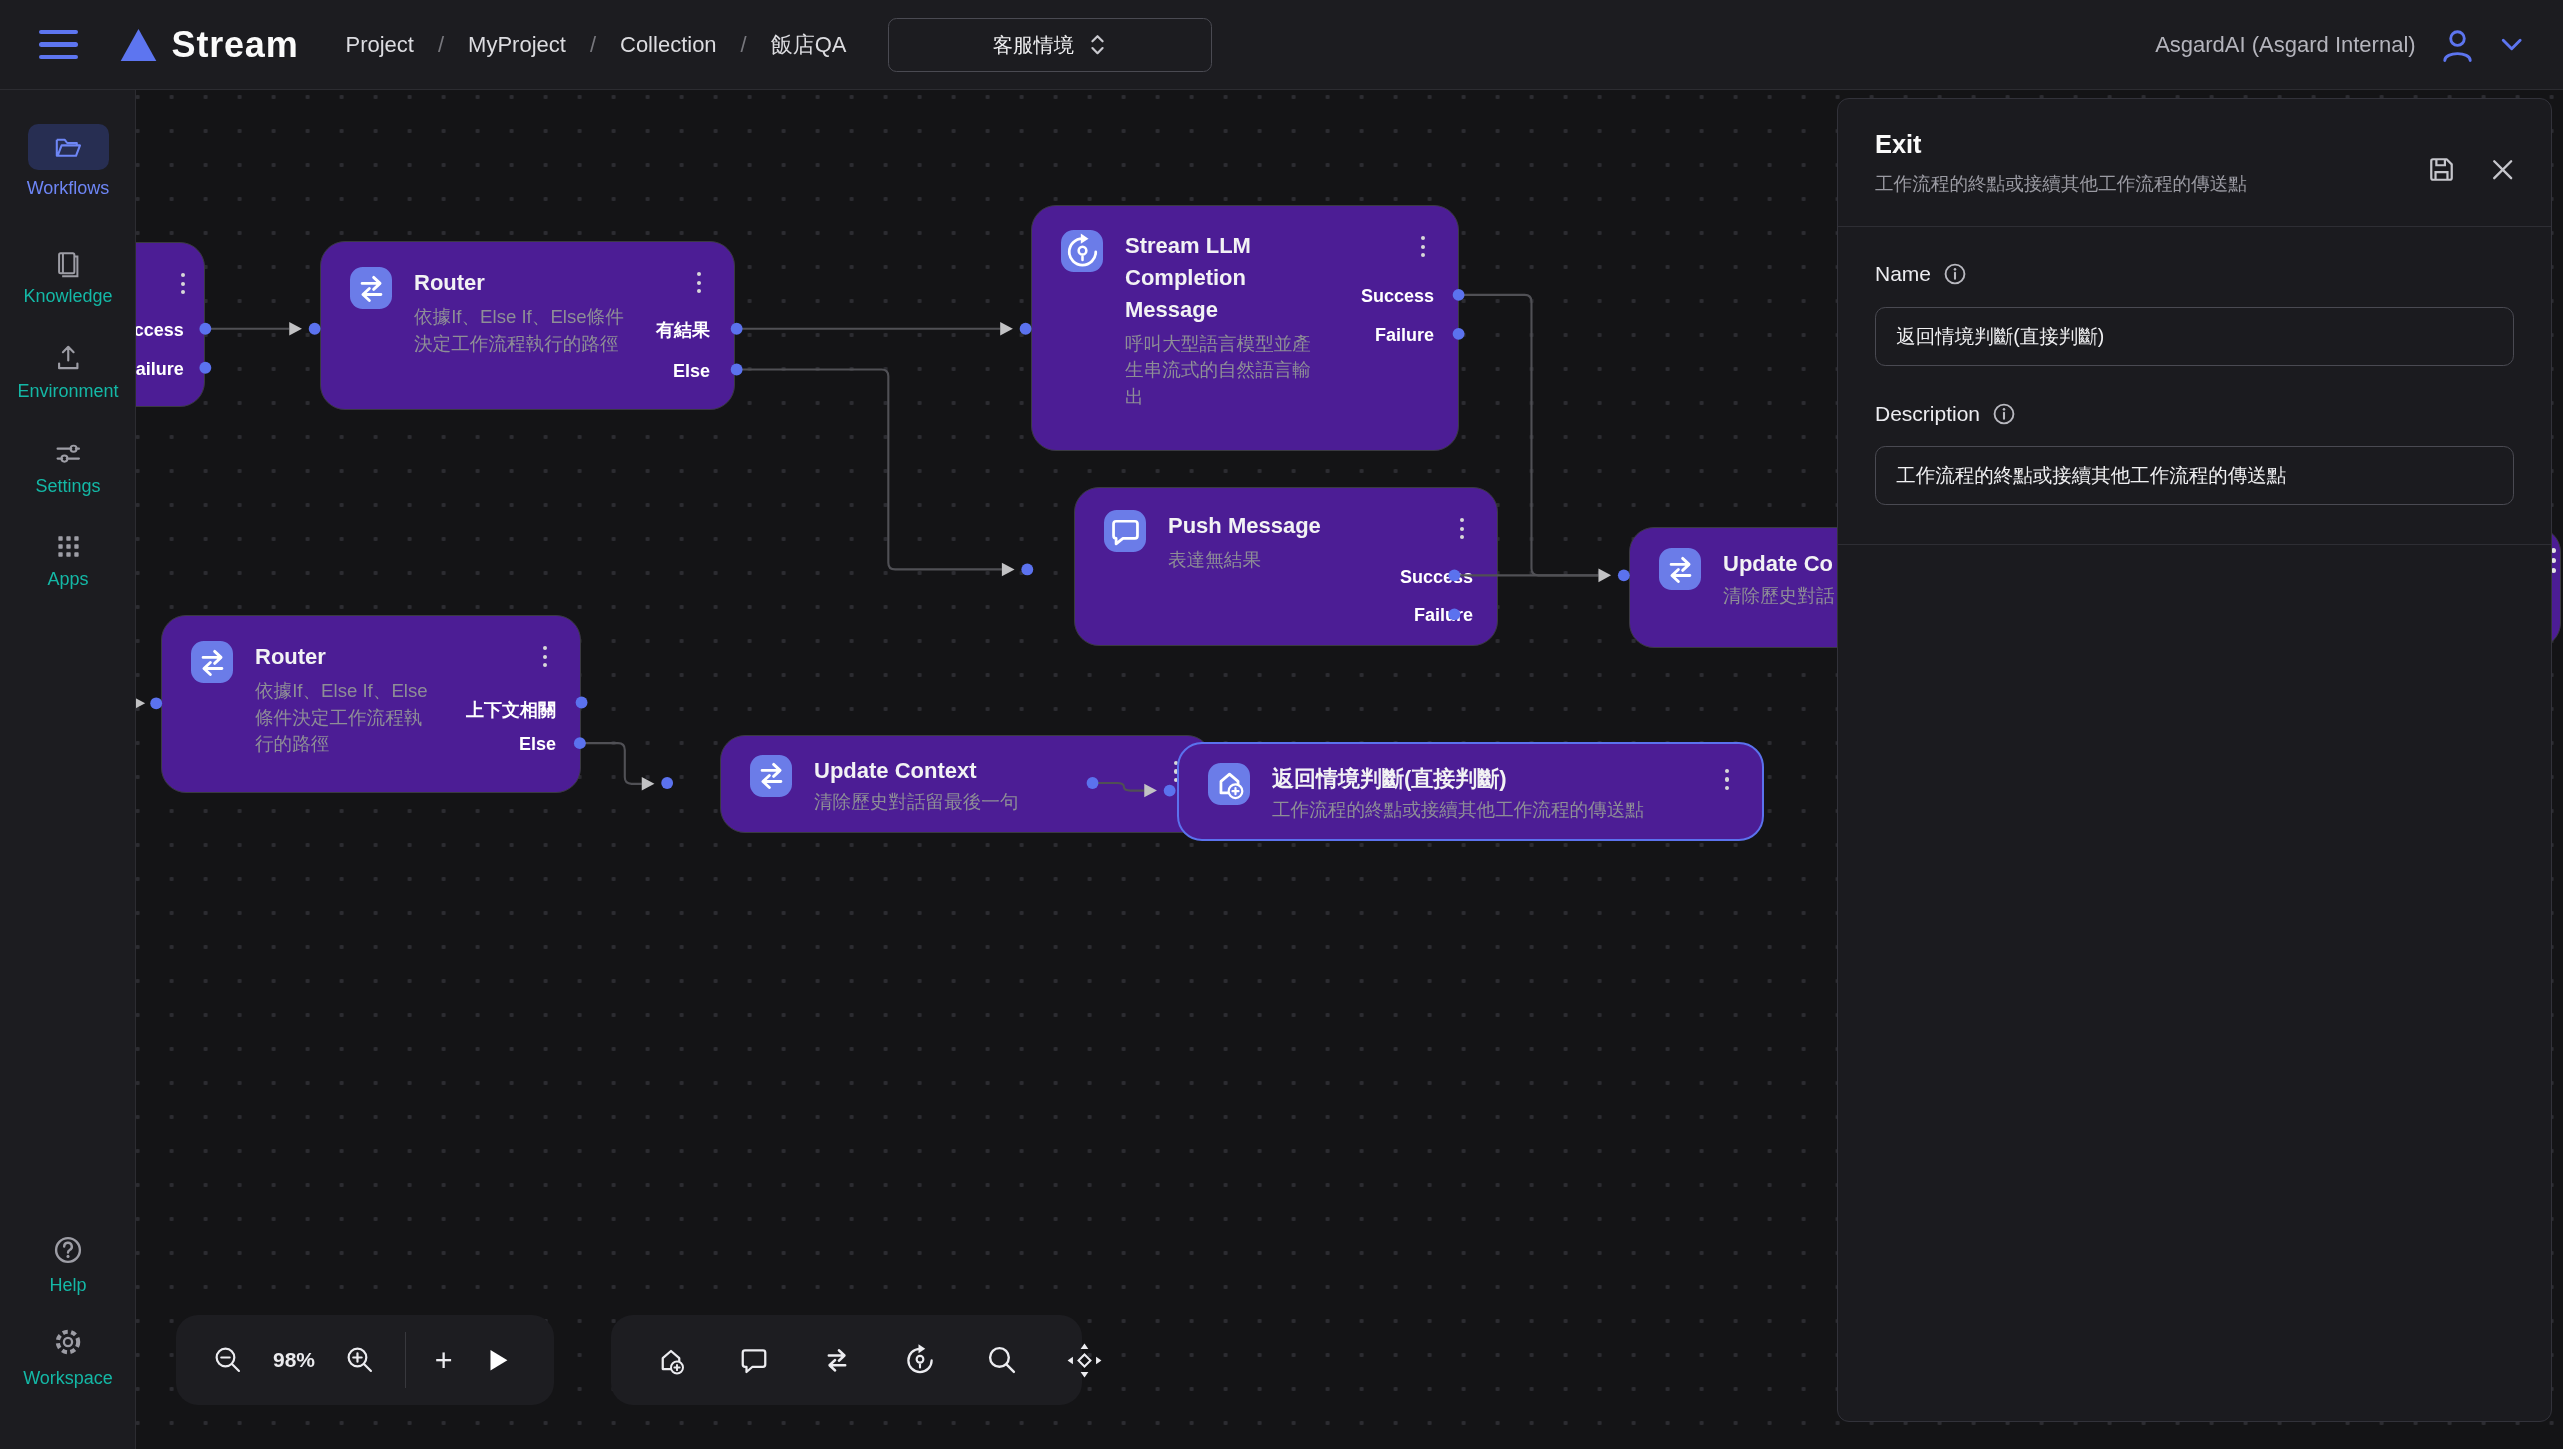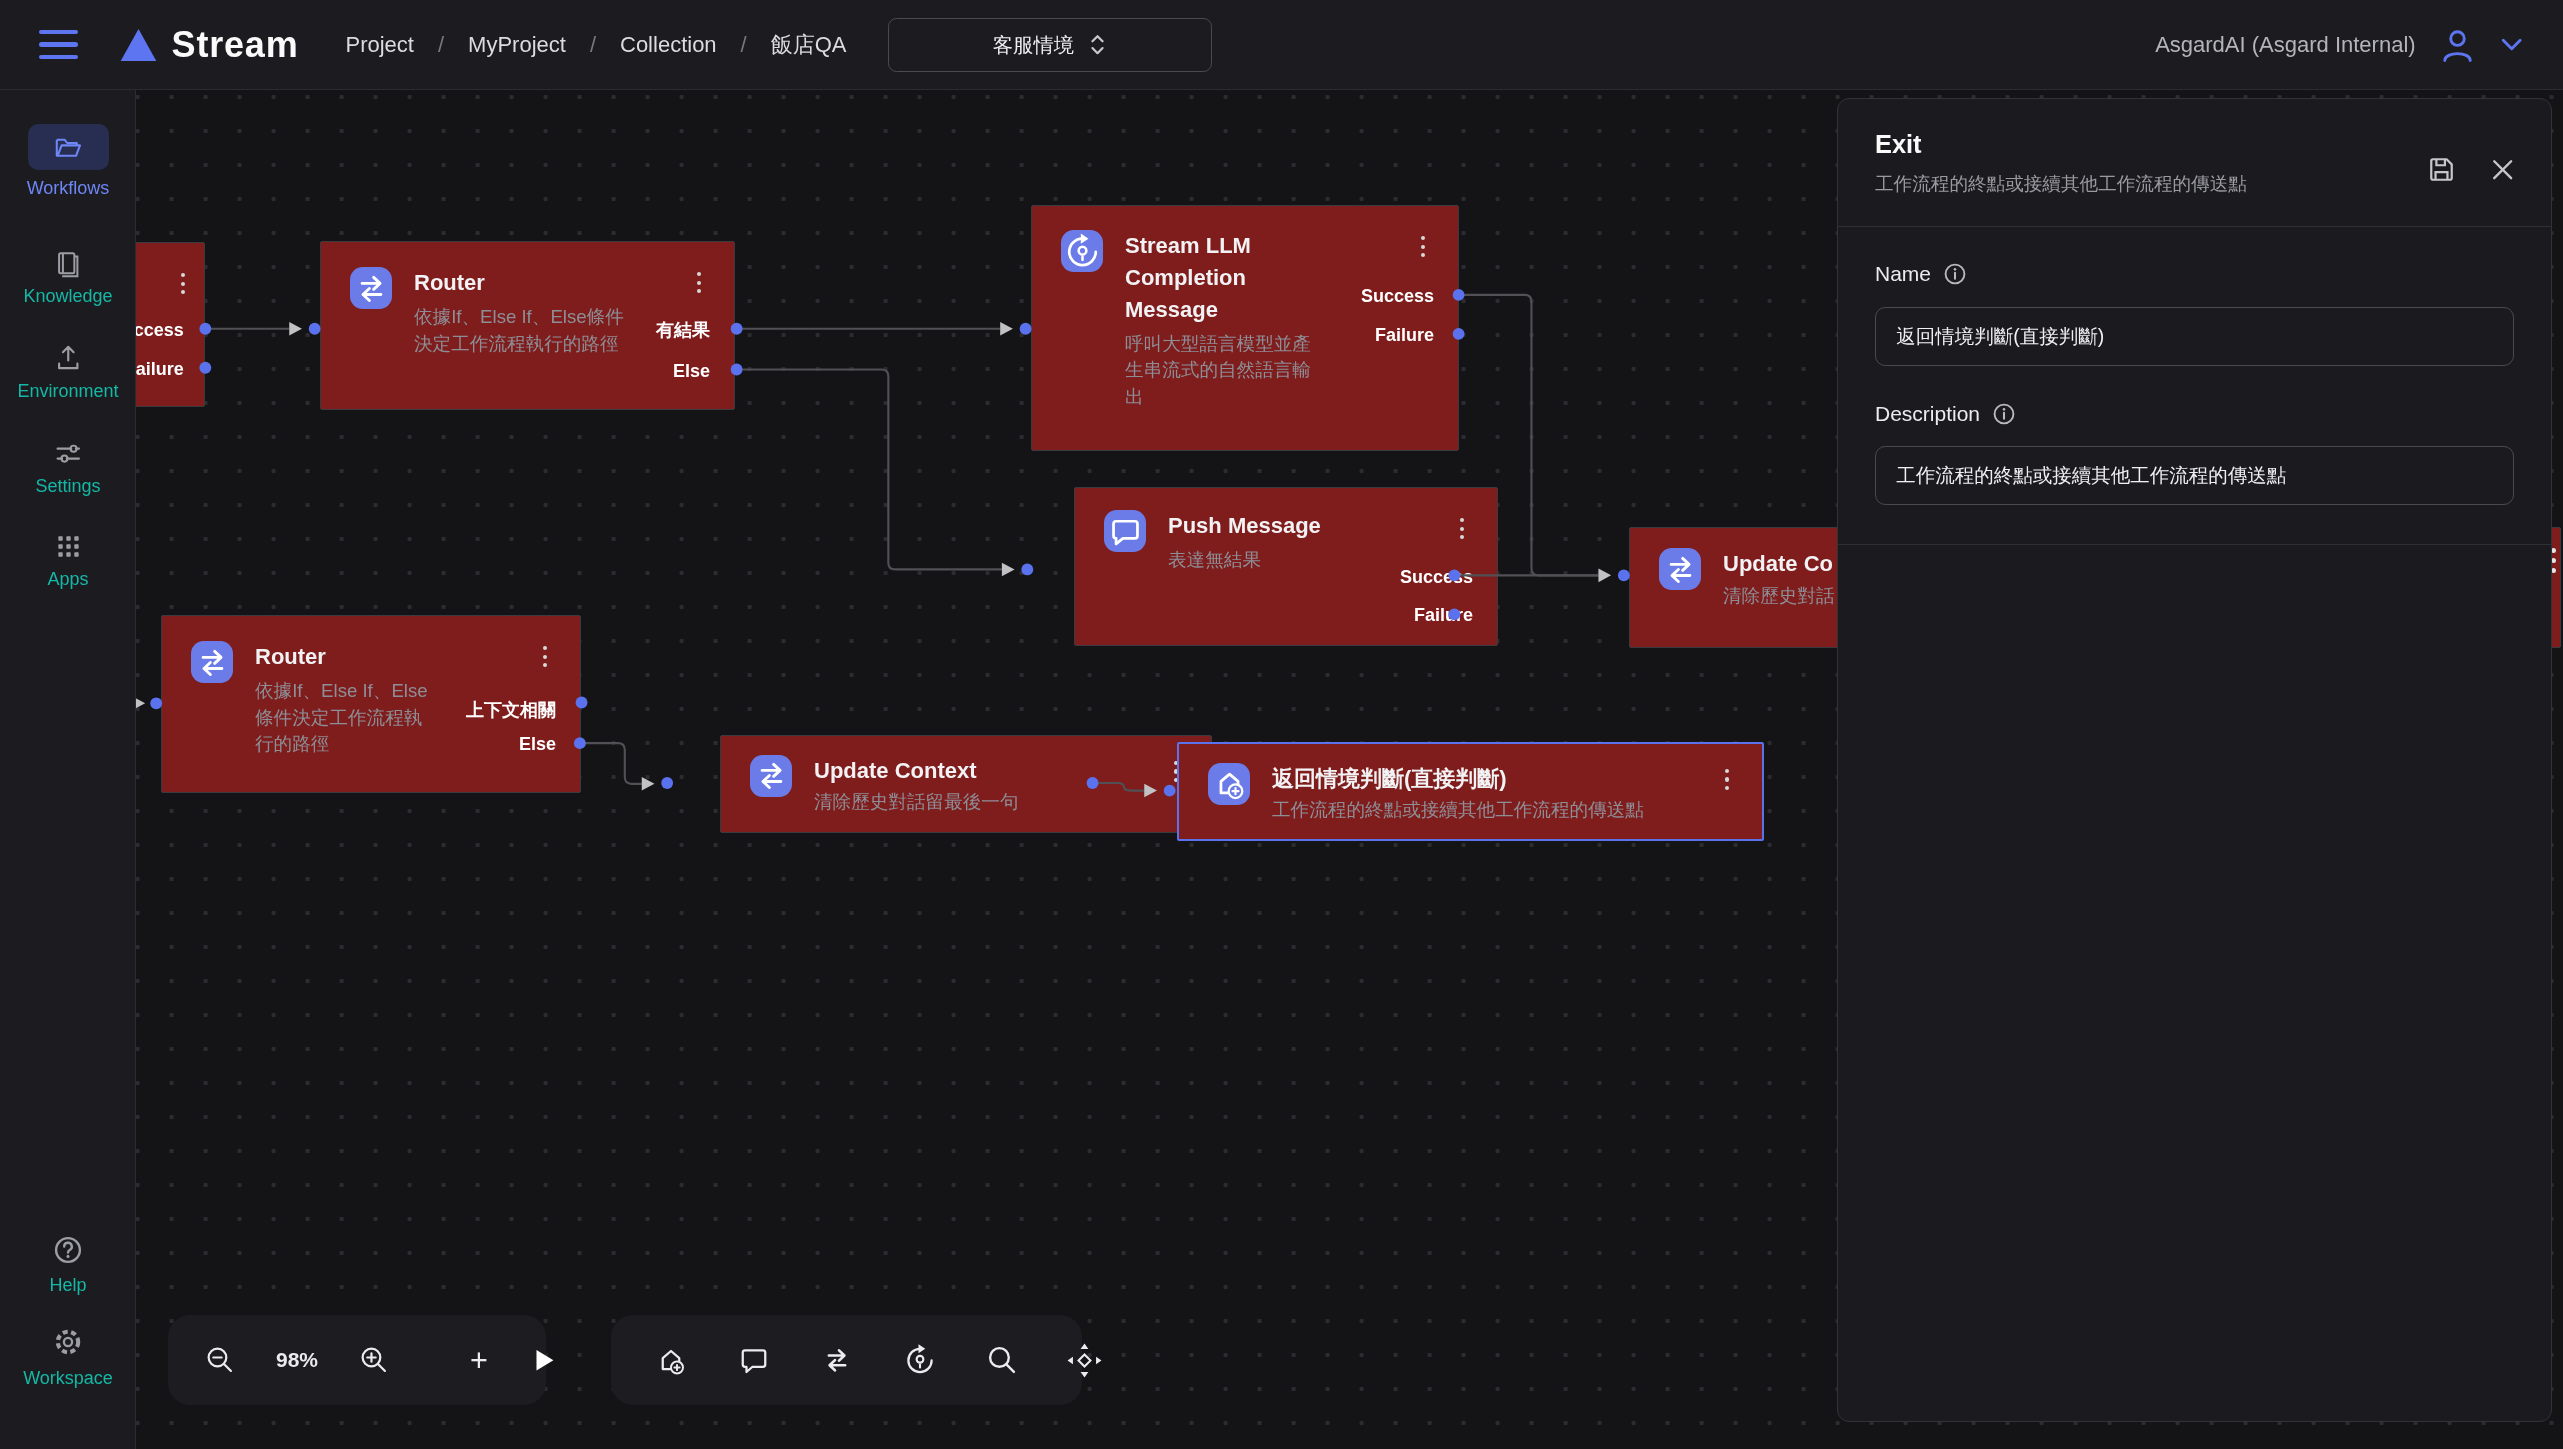--- a/index.html
+++ b/index.html
@@ -6,21 +6,21 @@
   html,body{width:2563px;height:1449px;overflow:hidden;}
   body{position:relative;background:#141416;color:#fff;}
 
   
   .canvas-dots{position:absolute;inset:0;z-index:0;
     background-image:radial-gradient(circle,#2c2c31 2px,transparent 2.4px);
     background-size:34px 34px;background-position:18.6px 12px;}
   #edges{position:absolute;inset:0;z-index:3;pointer-events:none;}
 
   
-  .node{position:absolute;z-index:2;background:#7f1d1d;border:1.3px solid #3a3a41;border-radius:2px;}
+  .node{position:absolute;z-index:2;background:#4c1d95;border:1.3px solid #3a3a41;border-radius:25px;}
   .node.selected{border:2.1px solid #5b72ee;}
   .node-main{display:flex;gap:22px;padding:25.4px 30.5px 22px 29px;align-items:flex-start;}
   .node-icon{width:42px;height:42px;border-radius:12.7px;background:#6b7ce8;display:flex;align-items:center;justify-content:center;flex:0 0 auto;}
   .node-title{font-size:22px;font-weight:600;color:#f2f2f4;line-height:1.45;}
   .node-desc{font-size:18.6px;color:#8e8e96;line-height:1.42;margin-top:5.1px;}
   .port-label{position:absolute;right:24px;height:24px;line-height:24px;font-size:18px;font-weight:700;color:#fff;white-space:nowrap;}
   .kebab{position:absolute;top:25.4px;right:22px;width:25.4px;height:30.5px;display:flex;flex-direction:column;align-items:center;justify-content:center;gap:4.2px;cursor:pointer;}
   .kebab i{width:4.2px;height:4.2px;border-radius:50%;background:#d8d8d8;}
 
   
@@ -48,21 +48,21 @@
   .panel-sub{font-size:18.6px;color:#9a9aa2;padding:12px 37px 0;}
   .panel-actions{position:absolute;top:56px;right:36px;display:flex;gap:34px;align-items:center;}
   .icon-btn{cursor:pointer;display:flex;align-items:center;justify-content:center;}
   .pdivider{height:0.8px;background:#2e2e34;margin-top:29px;}
   .panel-fields{padding:0 37px;}
   .field-label{font-size:21px;color:#ececf0;display:flex;gap:12px;align-items:center;margin-top:36px;}
   .field-input{display:block;width:100%;height:59px;margin-top:20.3px;background:transparent;border:1.3px solid #4a4a52;border-radius:10.2px;color:#f0f0f2;font-size:19.5px;padding:0 20.3px;outline:none;}
 
   
   .toolbar{position:absolute;top:1315px;height:90px;background:#1d1d21;border-radius:22px;display:flex;align-items:center;z-index:5;}
-  .toolbar.zoombar{left:168px;width:378px;padding:0 36px;gap:40px;}
+  .toolbar.zoombar{left:176px;width:378px;padding:0 36px;gap:29px;}
   .toolbar.palette{left:611px;width:471px;padding:0 42px;gap:47px;}
   .zoom-text{font-size:21px;color:#ebebee;font-weight:600;}
   .tb-divider{width:0.8px;height:56px;background:#38383d;}
   .tb-btn{display:flex;align-items:center;justify-content:center;cursor:pointer;}
   .plus-label{font-size:30.5px;color:#ececf0;font-weight:400;}
 
   .frag-kebab{position:absolute;left:2551px;top:548px;z-index:6;display:flex;flex-direction:column;gap:5.1px;}
   .frag-kebab i{width:5.1px;height:5.1px;border-radius:50%;background:#e3e3e3;}
 
   svg{display:block;}

